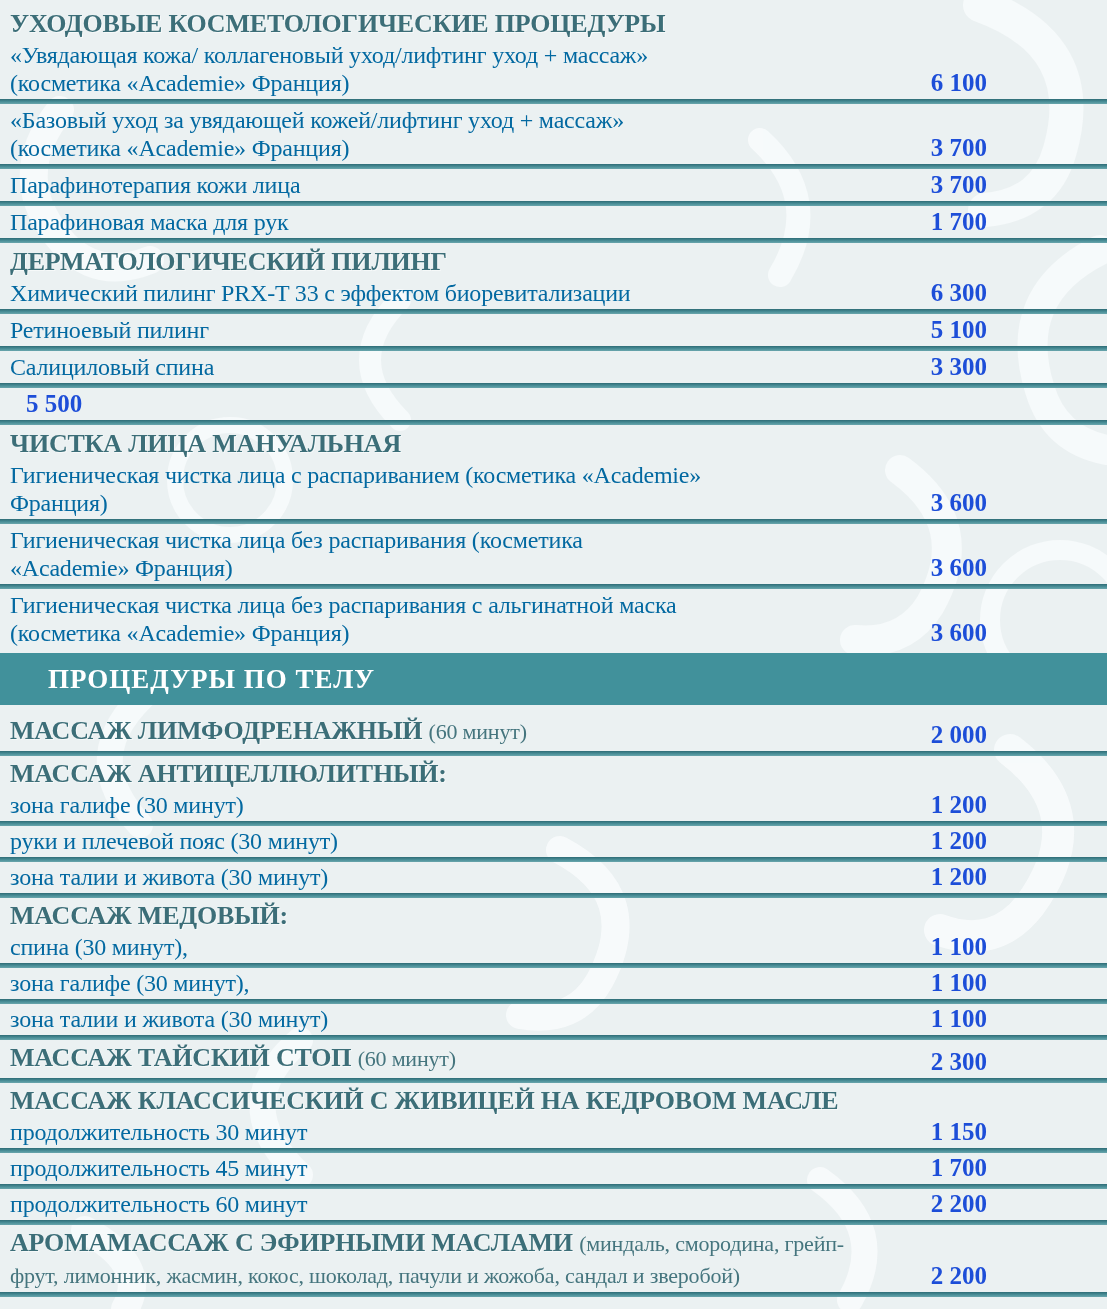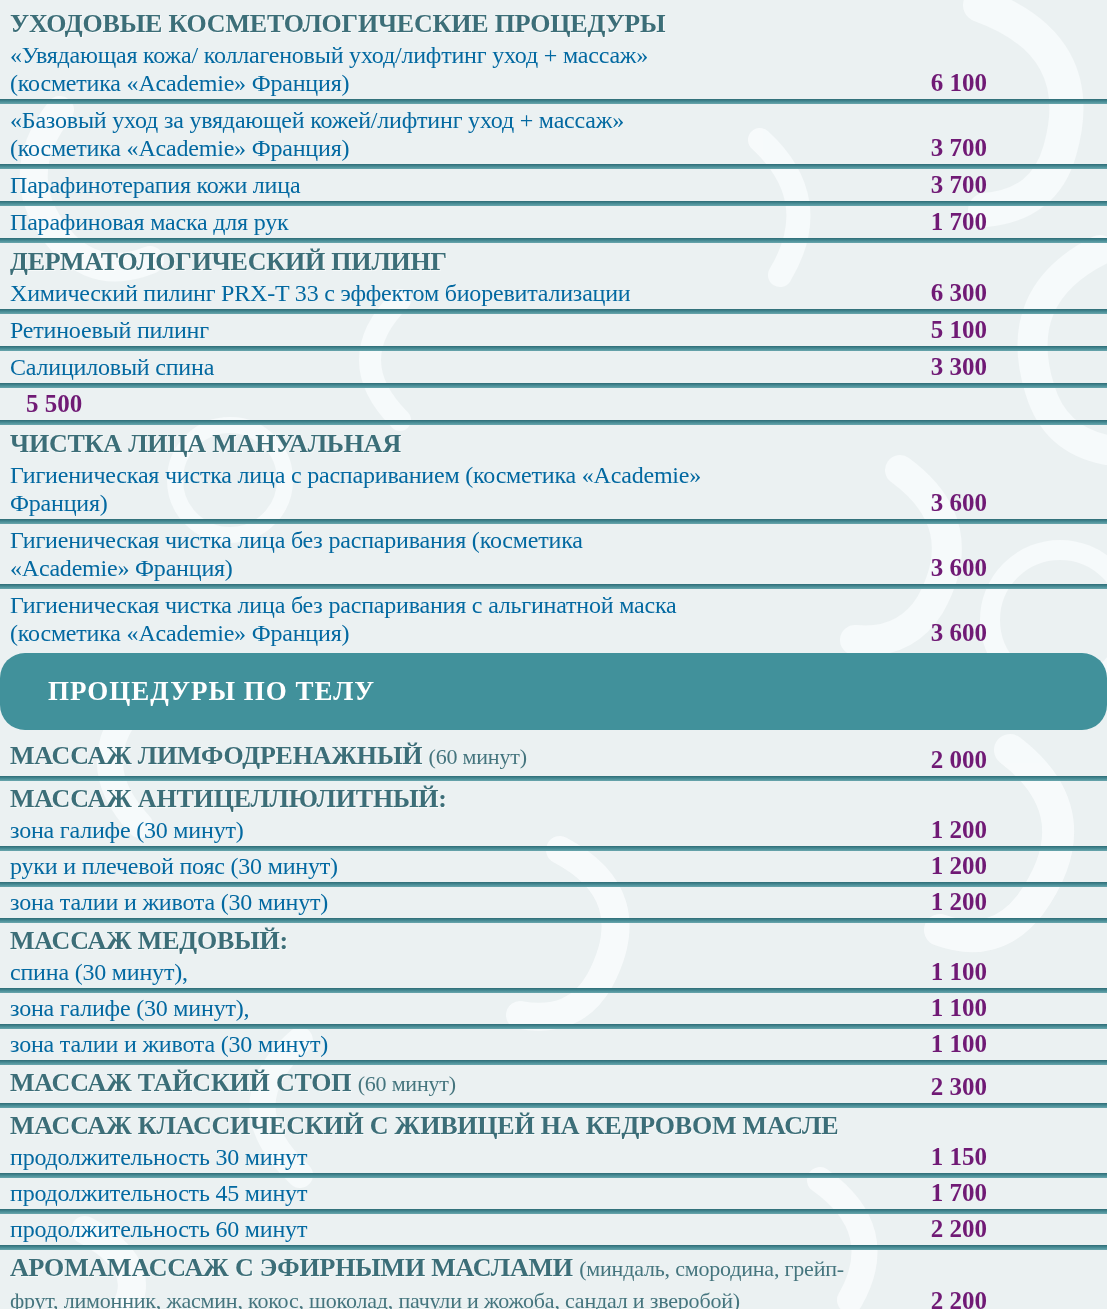--- a/index.html
+++ b/index.html
@@ -24,33 +24,32 @@
   .line{font-size:24px;line-height:28px;letter-spacing:-0.2px;}
   .line.caps-line{line-height:34px;}
   .seg-caps{
     font-weight:bold;font-size:26px;color:#3c6e78;
     text-shadow:1px 1px 0 rgba(255,255,255,0.55);
     text-align:right;
   }
   .seg-txt{font-size:24px;color:#0369a1;text-align:right;}
   .seg-note{font-size:22px;color:#45757e;}
   .price{
-    font-weight:bold;font-size:25px;line-height:28px;color:#701a75;
+    font-weight:bold;font-size:25px;line-height:28px;color:#1d4ed8;
     white-space:nowrap;padding-left:16px;
   }
   .divider{
     height:5px;
     background:linear-gradient(to bottom,#2e6c76 0%,#4a8f98 55%,#6aa6ad 100%);
   }
   .banner{
-    height:77px;background:#41919b;
+    height:52px;background:#41919b;
     display:flex;align-items:center;
     padding-left:48px;
     margin:4px 0 8px 0;
-    border-radius:25px;
   }
   .banner-label{
     color:#ffffff;font-weight:bold;font-size:27px;letter-spacing:1px;
   }
 </style>
 </head>
 <body>
 
 <div class="page">
 

